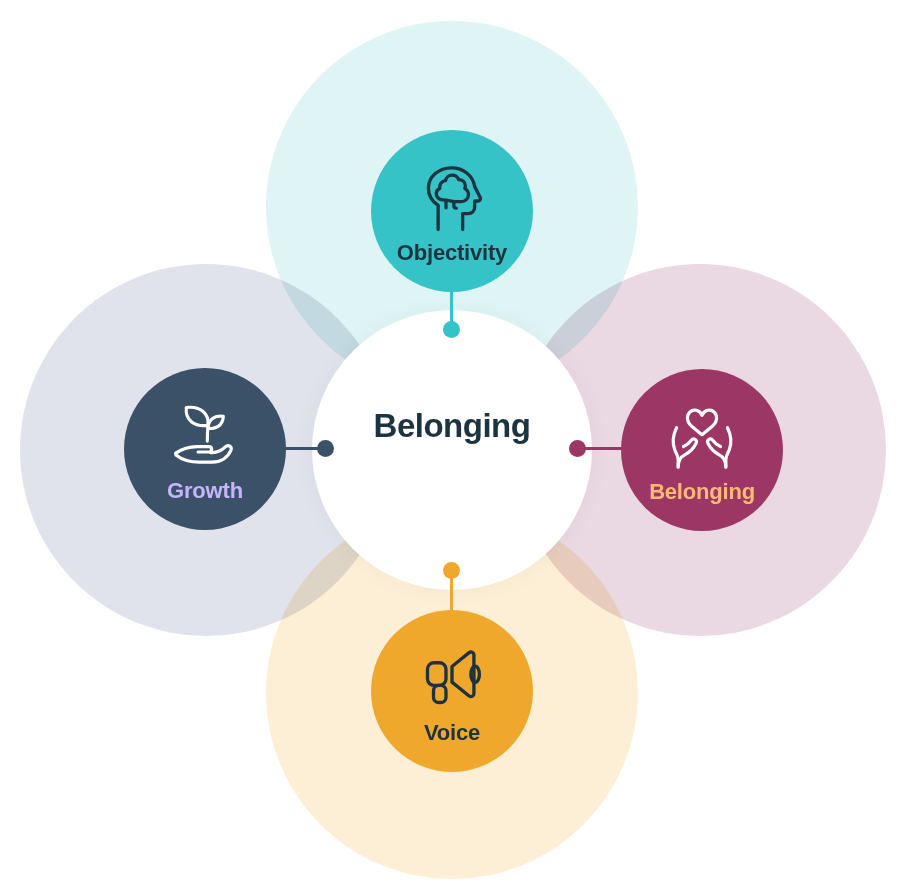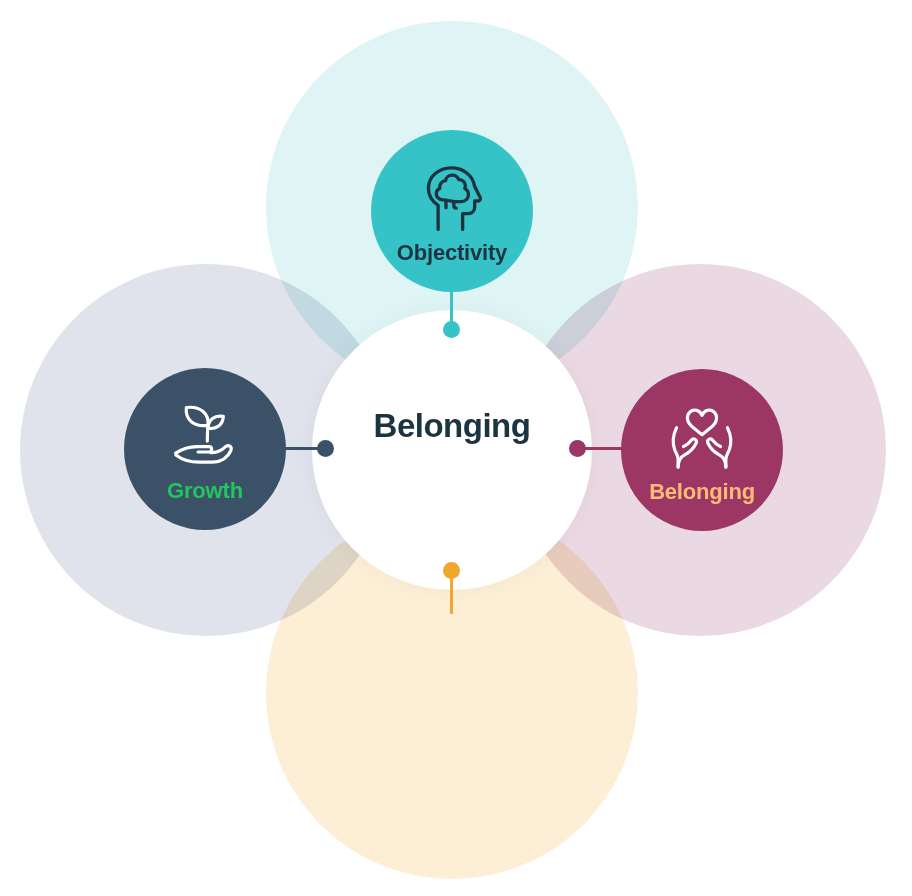--- a/index.html
+++ b/index.html
@@ -91,31 +91,42 @@
         <path d="M14.2 72.5 C14.2 65.5 16.3 61.8 21.3 59.3 C26.6 56.6 31 52.2 33.6 46.8 C35.3 43.2 30.9 40.3 28.2 43.8 C26.1 46.6 23.4 48.9 20 50.3"></path>
         <g transform="matrix(-1,0,0,1,80,0)">
           <path d="M12.5 30 C8.8 37.5 7.8 46.5 10.5 53.8 C12 57.8 14.2 59.8 14.2 64.5 L14.2 72.5"></path>
           <path d="M14.2 72.5 C14.2 65.5 16.3 61.8 21.3 59.3 C26.6 56.6 31 52.2 33.6 46.8 C35.3 43.2 30.9 40.3 28.2 43.8 C26.1 46.6 23.4 48.9 20 50.3"></path>
         </g>
       </g>
     </svg>
     <div class="node-label" style="color: #fdba74;">Belonging</div>
   </div>
 
+  <div class="node node-voice" style="background-color: rgb(240, 168, 44);">
+    <svg class="node-icon" viewBox="0 0 80 80">
+      <g fill="none" stroke-width="3.6" stroke-linecap="round" stroke-linejoin="round" stroke="#1d333f">
+        <rect x="13.5" y="23.5" width="20" height="24.5" rx="7"></rect>
+        <rect x="20" y="48" width="13.5" height="18.5" rx="5.75"></rect>
+        <path d="M40 27.5 L58.5 12.6 C60.6 10.9 63.7 12.4 63.7 15 L63.7 57 C63.7 59.6 60.6 61.1 58.5 59.4 L40 44.5 Z"></path>
+        <ellipse cx="65" cy="36" rx="4.6" ry="8.8"></ellipse>
+      </g>
+    </svg>
+    <div class="node-label" style="color: rgb(29, 51, 63);">Voice</div>
+  </div>
 
   <div class="node node-growth" style="background-color: rgb(59, 81, 104);">
     <svg class="node-icon" viewBox="0 0 80 80">
       <g fill="none" stroke-width="3.4" stroke-linecap="round" stroke-linejoin="round" stroke="#ffffff">
         <path d="M42.5 45.5 C42.5 39 42.8 33.5 43.2 28.5"></path>
         <path d="M43.2 28.5 C29 30.5 18.2 23 19.8 9.2 C34.5 7.4 44.8 15.4 43.2 28.5 Z"></path>
         <path d="M43.2 31.5 C50.8 33 59.3 29.2 59.8 18.8 C50.2 17.2 43.8 22 43.2 31.5 Z"></path>
         <path d="M8.5 58.5 C15.5 53.8 23.5 51.5 31.5 51.5 L44 51.5 C48.3 51.5 48.3 57.3 44 57.3 L32.5 57.3"></path>
         <path d="M8.5 58.5 L8.5 60.5 C15 65.5 24.5 68.3 34 68.3 L47.5 68.3 C57.5 68.3 64.8 63 68 55.6 C69.7 51.6 65.2 48.6 62.2 51.6 C58.3 55.5 53.4 57.9 47.9 57.9 L46 57.9"></path>
       </g>
     </svg>
-    <div class="node-label" style="color: #22c55e;">Growth</div>
+    <div class="node-label" style="color: #c4b5fd;">Growth</div>
   </div>
 
   <div class="title" style="color: rgb(28, 51, 64);">
     <div>Belonging</div>
   </div>
 
 </div>
 
 </body></html>

